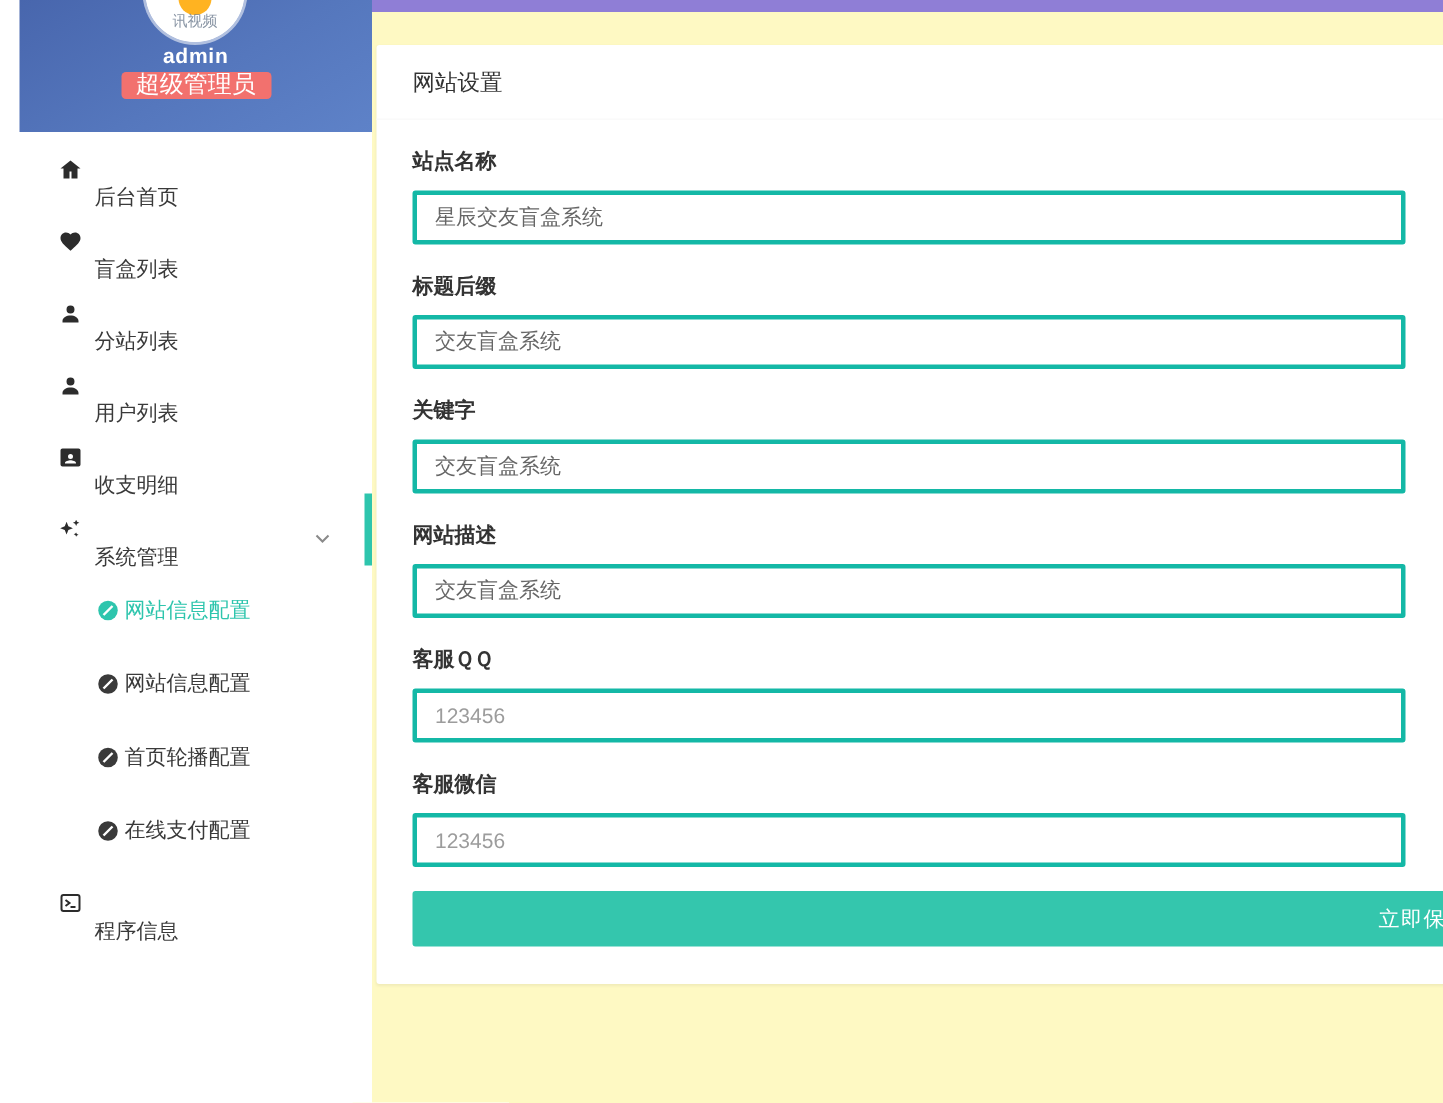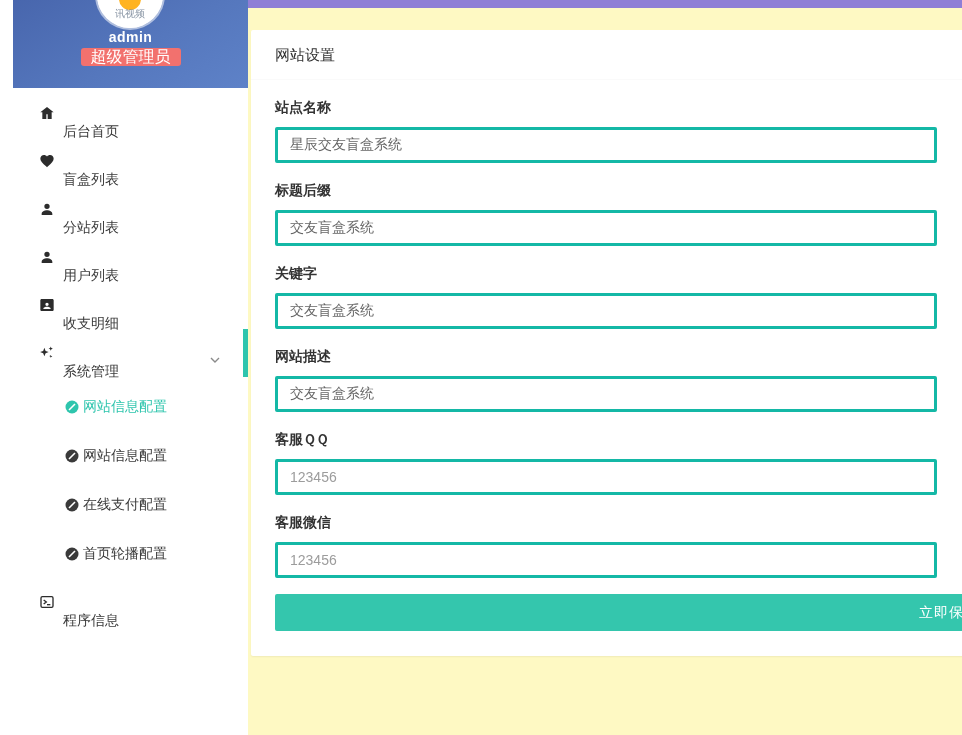--- a/index.html
+++ b/index.html
@@ -168,30 +168,30 @@
         </span>
         <span class="si-label">网站信息配置</span>
       </div>
       <div class="sub-item">
         <span class="si-icon">
           <svg width="14" height="14" viewBox="0 0 14 14">
               <circle cx="7" cy="7" r="6.5" fill="#3a3a3a"></circle>
               <line x1="10" y1="4" x2="4" y2="10" stroke="#fff" stroke-width="1.6"></line>
             </svg>
         </span>
+        <span class="si-label">首页轮播配置</span>
+      </div>
+      <div class="sub-item">
+        <span class="si-icon">
+          <svg width="14" height="14" viewBox="0 0 14 14">
+              <circle cx="7" cy="7" r="6.5" fill="#3a3a3a"></circle>
+              <line x1="10" y1="4" x2="4" y2="10" stroke="#fff" stroke-width="1.6"></line>
+            </svg>
+        </span>
         <span class="si-label">在线支付配置</span>
-      </div>
-      <div class="sub-item">
-        <span class="si-icon">
-          <svg width="14" height="14" viewBox="0 0 14 14">
-              <circle cx="7" cy="7" r="6.5" fill="#3a3a3a"></circle>
-              <line x1="10" y1="4" x2="4" y2="10" stroke="#fff" stroke-width="1.6"></line>
-            </svg>
-        </span>
-        <span class="si-label">首页轮播配置</span>
       </div>
     </div>
 
     <div class="menu-item">
       <span class="mi-icon">
         <svg width="16" height="16" viewBox="0 0 24 24">
           <rect x="3" y="4" width="18" height="16" rx="2" fill="none" stroke="#2c2c2c" stroke-width="2"></rect>
           <polyline points="7,9 11,12 7,15" fill="none" stroke="#2c2c2c" stroke-width="2"></polyline>
           <line x1="12" y1="16" x2="17" y2="16" stroke="#2c2c2c" stroke-width="2"></line>
         </svg>

